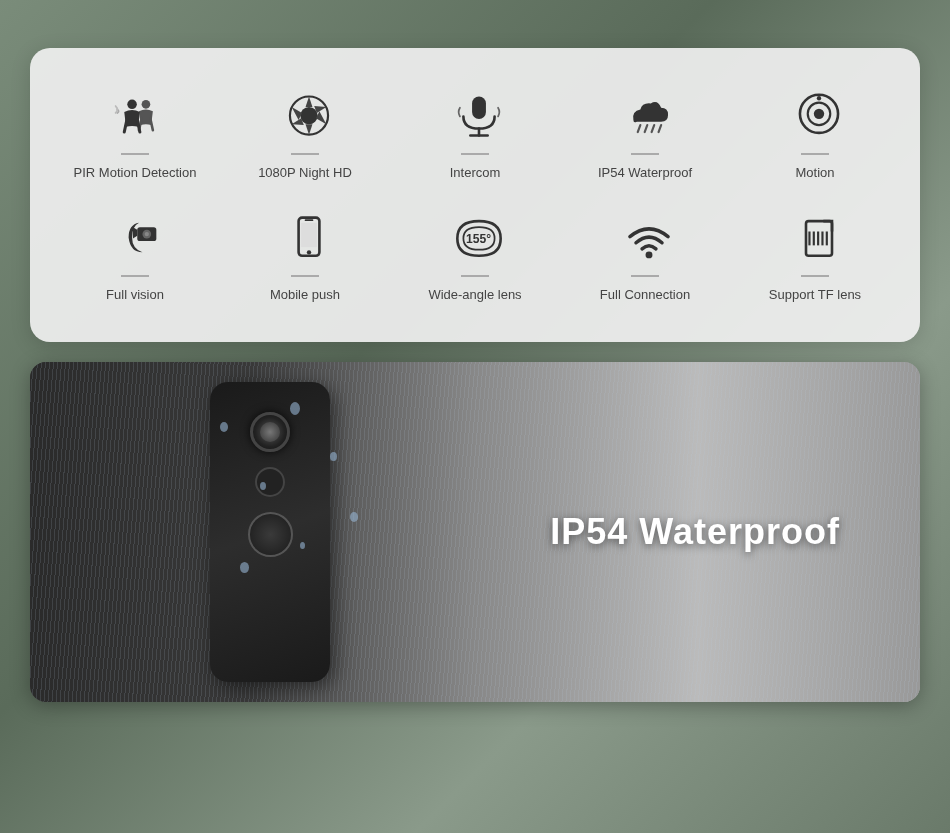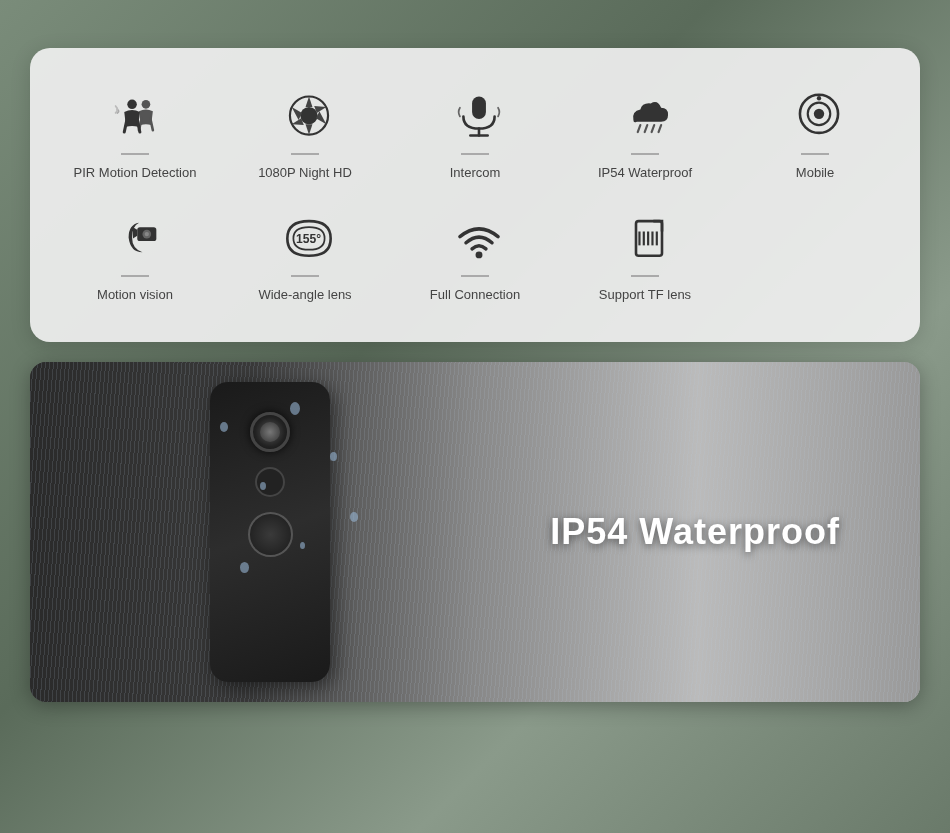--- a/index.html
+++ b/index.html
@@ -279,39 +279,55 @@
           <circle cx="30" cy="25" r="22" stroke="#333" stroke-width="3" fill="none"></circle>
 
           <circle cx="30" cy="25" r="13" stroke="#333" stroke-width="2.5" fill="none"></circle>
 
           <circle cx="30" cy="25" r="6" fill="#333"></circle>
 
           <circle cx="30" cy="7" r="2.5" fill="#333"></circle>
         </svg>
       </div>
       <div class="feature-divider"></div>
-      <span class="feature-label">Mobile</span>
+      <span class="feature-label">Motion</span>
     </div>
 
     <div class="feature-item">
       <div class="feature-icon">
         <svg class="icon-svg" viewBox="0 0 60 55" fill="none" xmlns="http://www.w3.org/2000/svg">
 
           <path d="M18 27 Q18 12 30 10 Q22 14 22 27 Q22 40 34 44 Q20 44 18 27 Z" fill="#333"></path>
 
           <rect x="28" y="15" width="22" height="16" rx="3" fill="#333"></rect>
           <polygon points="28,18 23,15 23,28 28,25" fill="#333"></polygon>
           <circle cx="39" cy="23" r="5" fill="#666"></circle>
           <circle cx="39" cy="23" r="2.5" fill="#888"></circle>
         </svg>
       </div>
       <div class="feature-divider"></div>
-      <span class="feature-label">Motion vision</span>
-    </div>
-
+      <span class="feature-label">Full vision</span>
+    </div>
+
+    <div class="feature-item">
+      <div class="feature-icon">
+        <svg class="icon-svg" viewBox="0 0 60 55" fill="none" xmlns="http://www.w3.org/2000/svg">
+
+          <rect x="18" y="4" width="24" height="44" rx="4" stroke="#333" stroke-width="3" fill="none"></rect>
+
+          <rect x="21" y="10" width="18" height="28" fill="#ddd"></rect>
+
+          <circle cx="30" cy="44" r="2.5" fill="#333"></circle>
+
+          <line x1="26" y1="7" x2="34" y2="7" stroke="#333" stroke-width="2" stroke-linecap="round"></line>
+        </svg>
+      </div>
+      <div class="feature-divider"></div>
+      <span class="feature-label">Mobile push</span>
+    </div>
 
     <div class="feature-item">
       <div class="feature-icon">
         <svg class="icon-svg" viewBox="0 0 60 55" fill="none" xmlns="http://www.w3.org/2000/svg">
 
           <path d="M5 28 Q5 8 30 8 Q55 8 55 28 Q55 48 30 48 Q5 48 5 28 Z" stroke="#333" stroke-width="3" fill="none"></path>
           <path d="M12 28 Q12 15 30 15 Q48 15 48 28 Q48 41 30 41 Q12 41 12 28 Z" stroke="#333" stroke-width="2" fill="none"></path>
 
           <text x="15" y="33" font-size="14" fill="#333" font-weight="700" font-family="Arial">155°</text>
         </svg>

